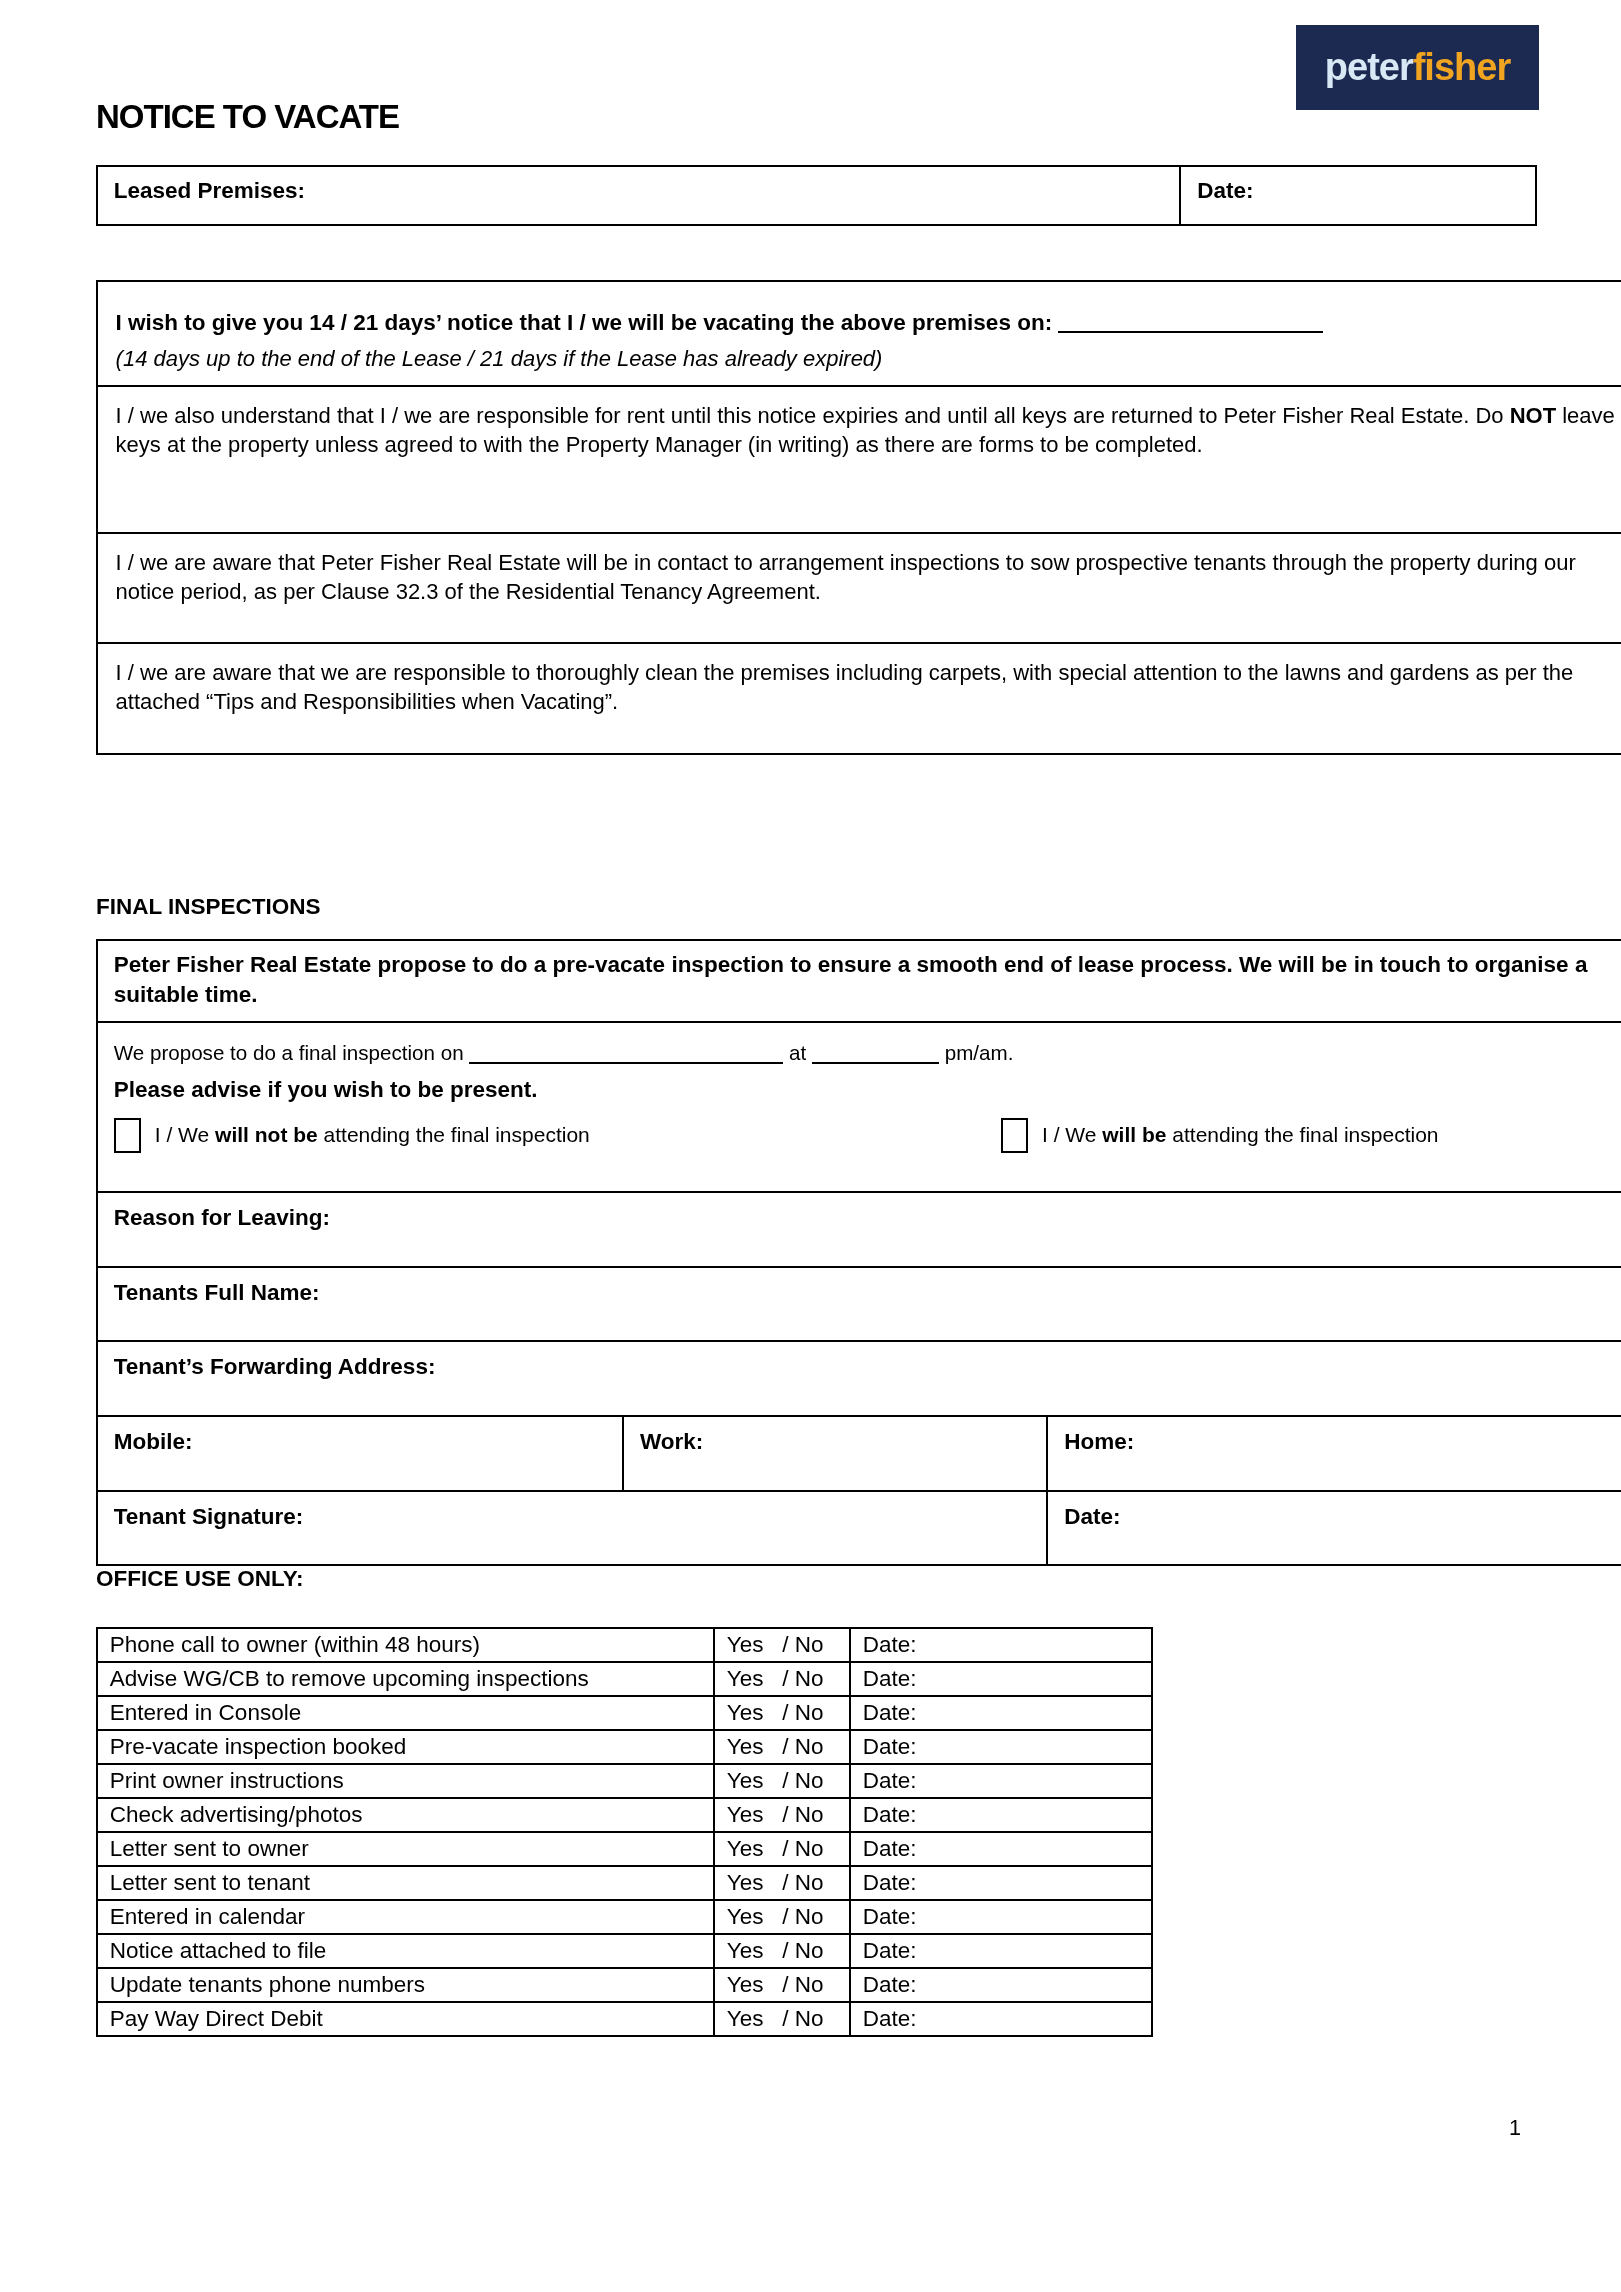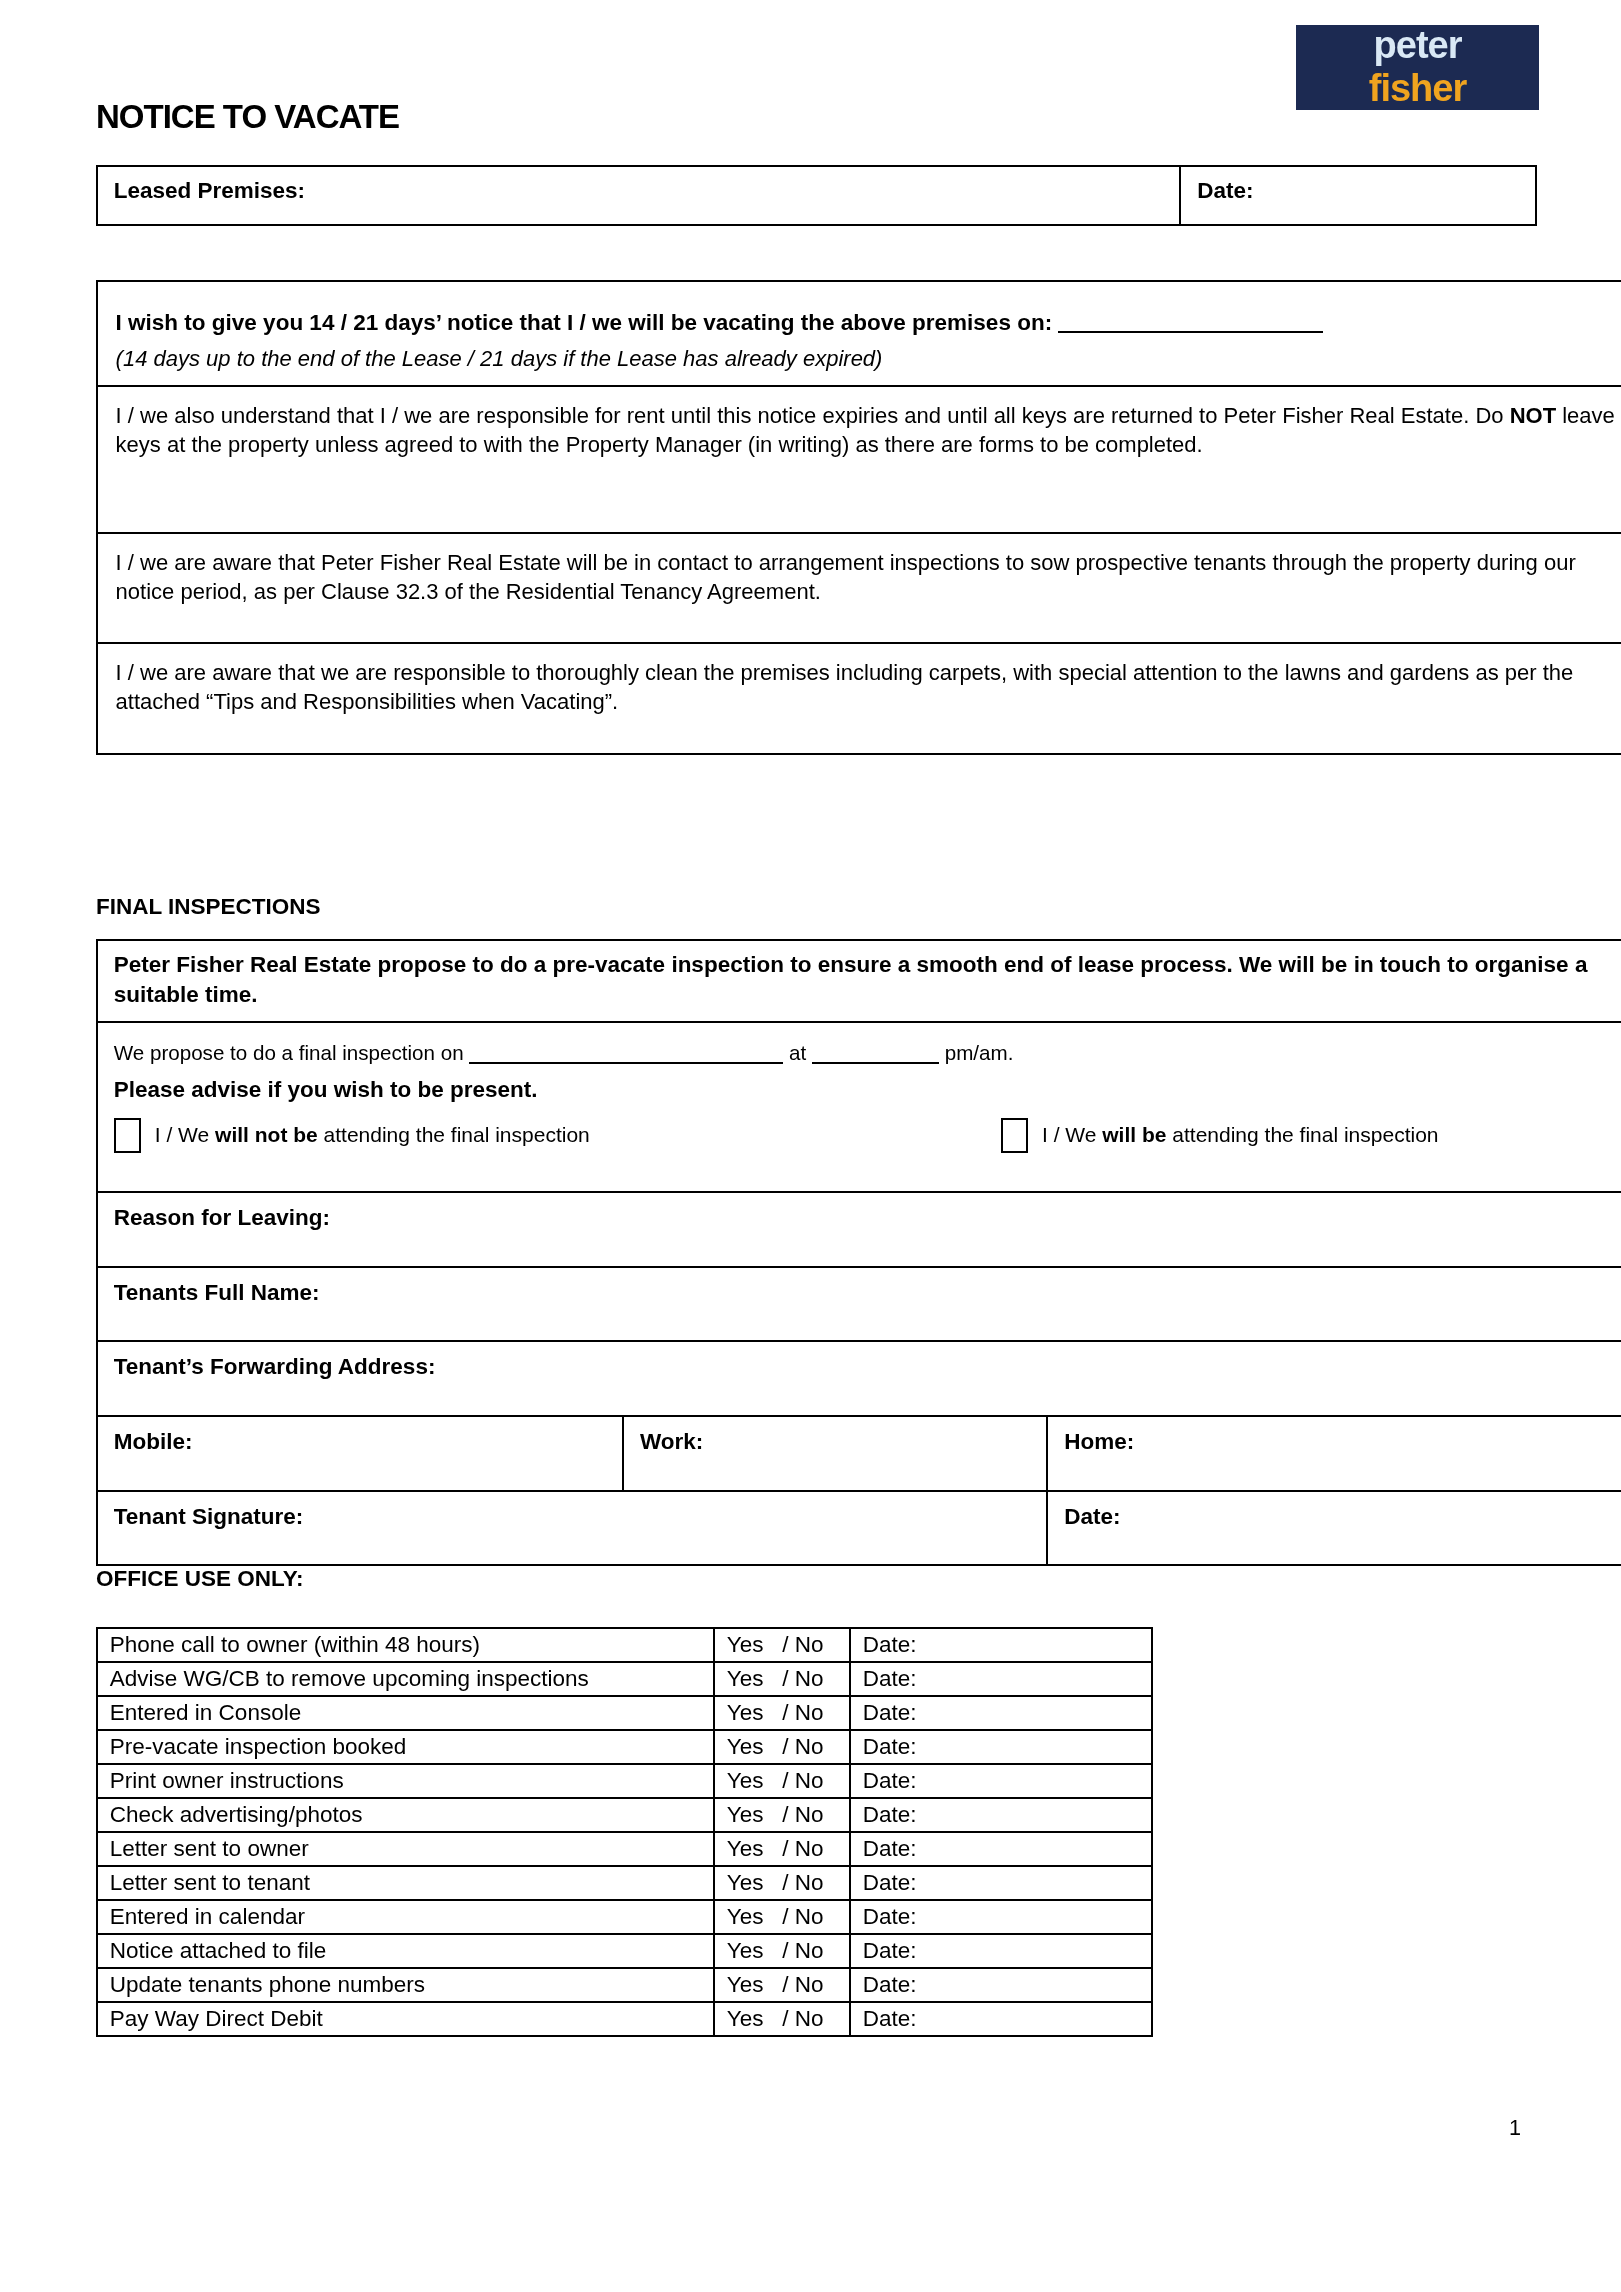--- a/index.html
+++ b/index.html
@@ -8,21 +8,21 @@
     position:relative; width:1621px; height:2293px; background:#ffffff;
     font-family:"Liberation Sans", sans-serif; color:#000;
   }
   .abs { position:absolute; }
 
   
   .doc-title { left:96px; top:98px; font-size:33px; font-weight:700; letter-spacing:-1px; }
   .logo {
     left:1296px; top:24.5px; width:243px; height:85px; background:#1c2a52;
     display:flex; align-items:center; justify-content:center;
-    font-size:38px; font-weight:700; letter-spacing:-1px;flex-direction:column;
+    font-size:38px; font-weight:700; letter-spacing:-1px;
   }
   .logo .p1 { color:#d9e8f5; }
   .logo .p2 { color:#f0a41f; }
 
   
   .top-table { left:96px; top:165px; width:1441px; height:61px; border:2.9px solid #000; display:flex; }
   .top-table .cell { padding:10.8px 15.7px; font-weight:700; font-size:22.5px; }
   .top-table .c1 { width:75.4%; border-right:2.9px solid #000; }
   .top-table .c2 { flex:1; }
 

